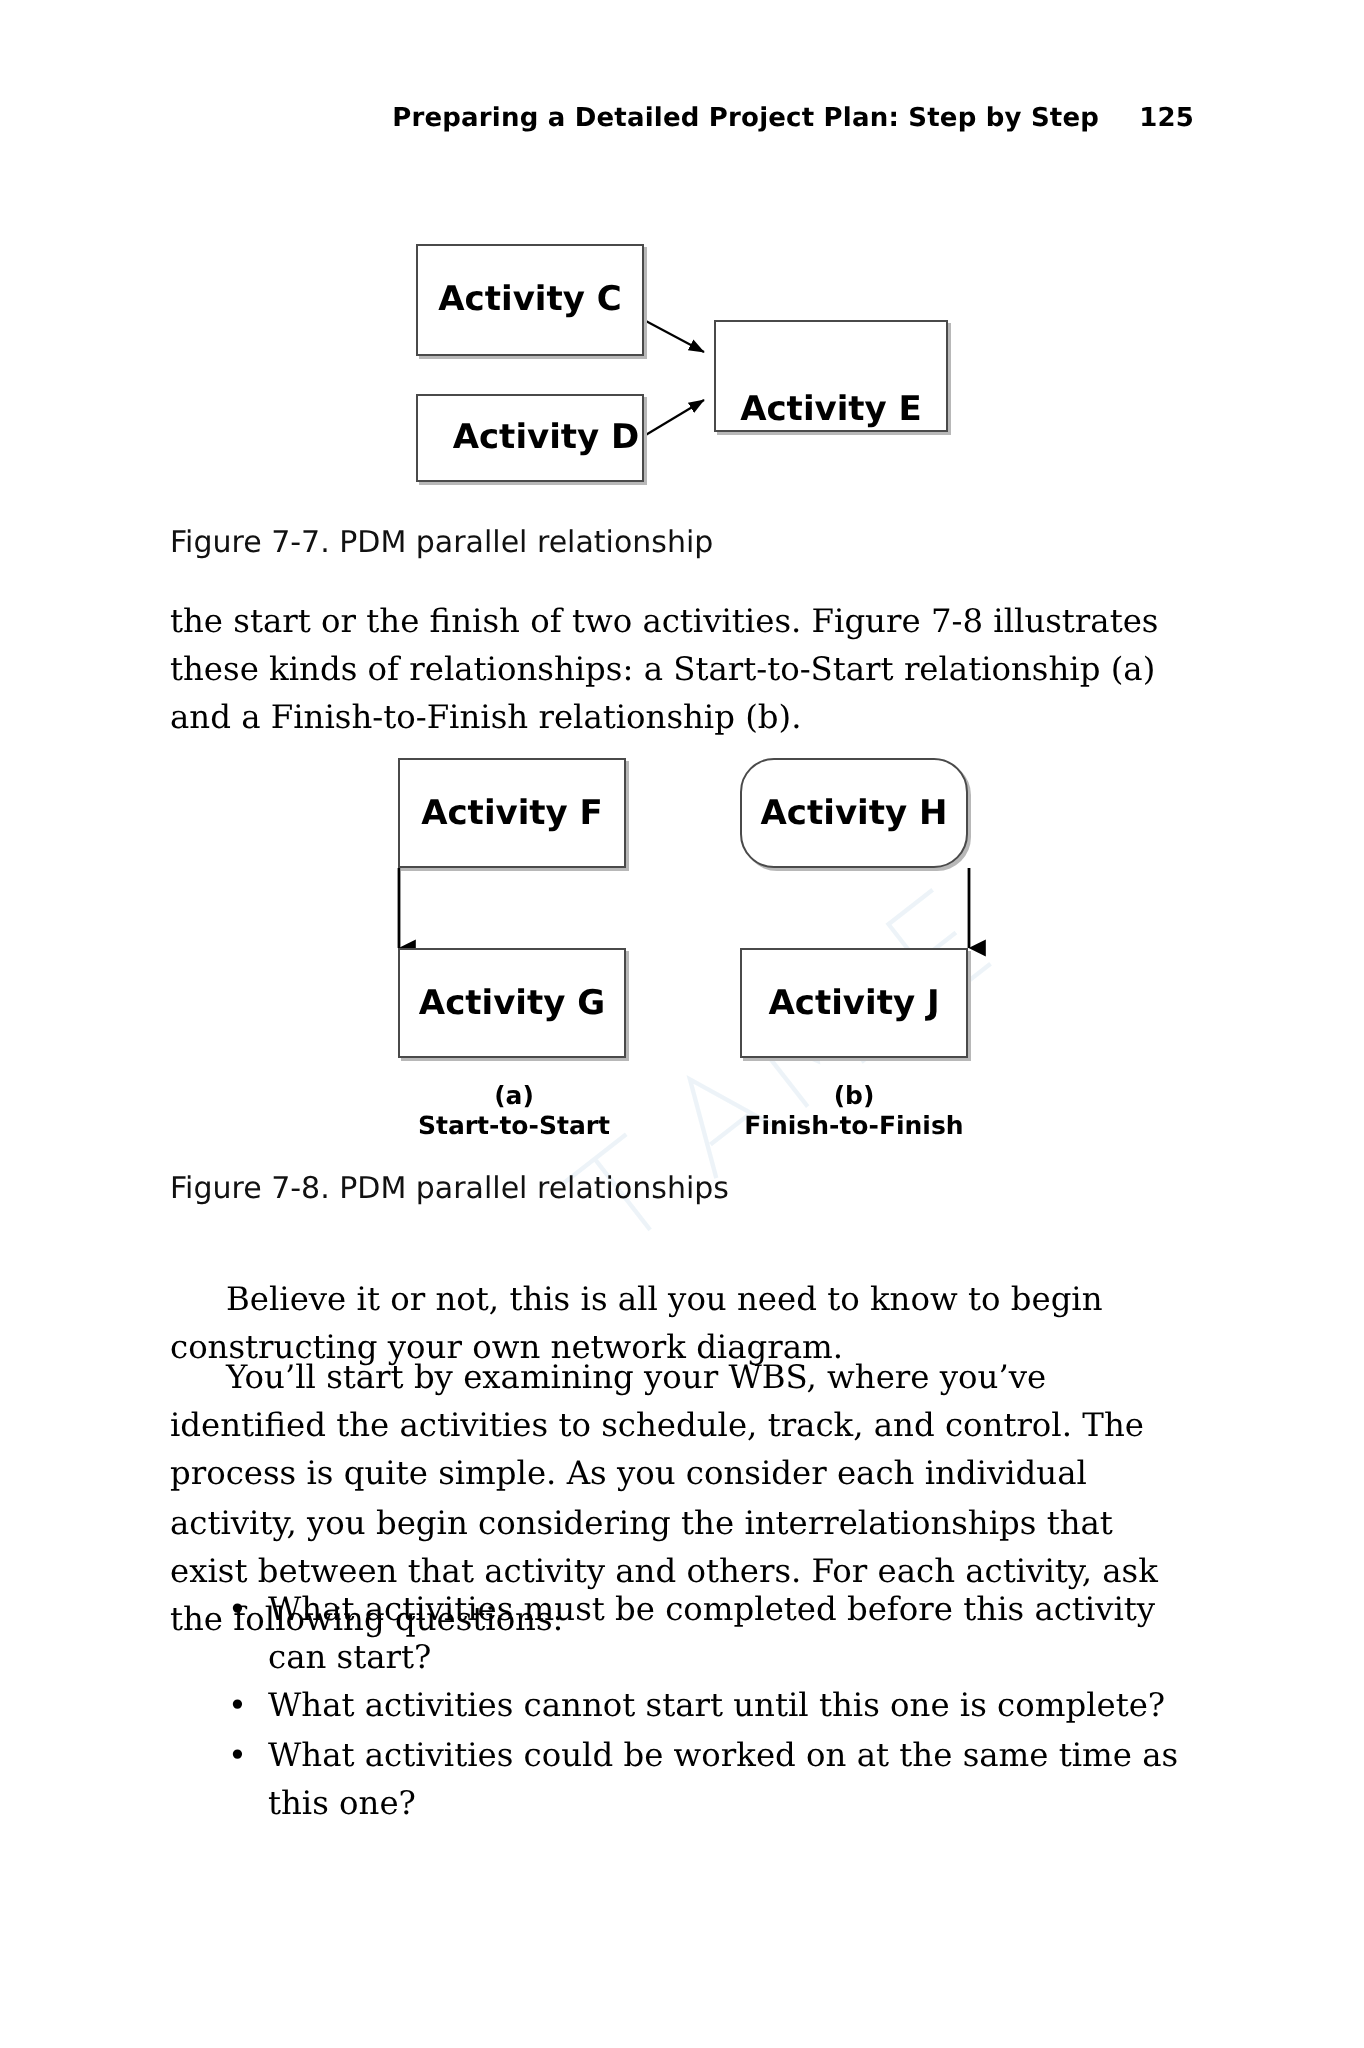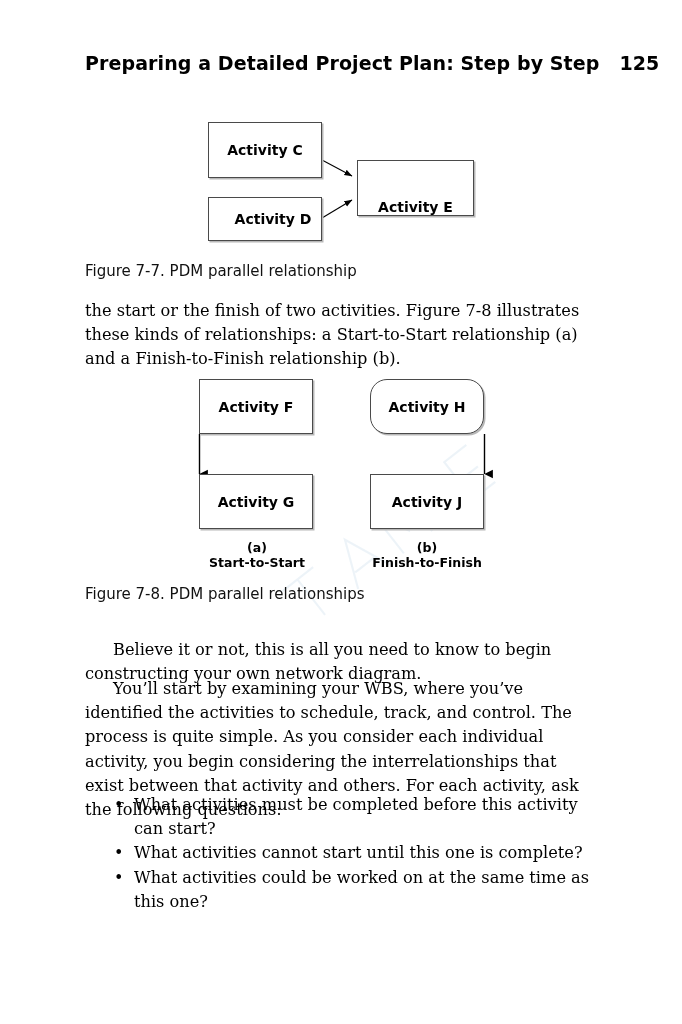--- a/index.html
+++ b/index.html
@@ -18,21 +18,21 @@
 
   
   .running-head {
     position: absolute;
     left: 85px;
     top: 52px;
     width: 512px;
     text-align: right;
     font-family: "DejaVu Sans", sans-serif;
     font-weight: bold;
-    font-size: 19px;
+    font-size: 13px;
     letter-spacing: 0.1px;
     white-space: nowrap;
   }
   .running-head .chapter-title { margin-right: 20px; }
 
   
   .figure { position: absolute; }
 
   .node-box {
     position: absolute;
@@ -40,21 +40,21 @@
     background: #ffffff;
     border: 1px solid #4a4a4a;
     box-shadow: 1.5px 1.5px 0 0 #b8b8b8;
     display: flex;
     align-items: center;
     justify-content: center;
   }
   .node-box .node-label {
     font-family: "DejaVu Sans", sans-serif;
     font-weight: bold;
-    font-size: 14px;
+    font-size: 17px;
     color: #000000;
     white-space: nowrap;
   }
 
   .fig-svg {
     position: absolute;
     left: 0;
     top: 0;
     overflow: visible;
     pointer-events: none;

